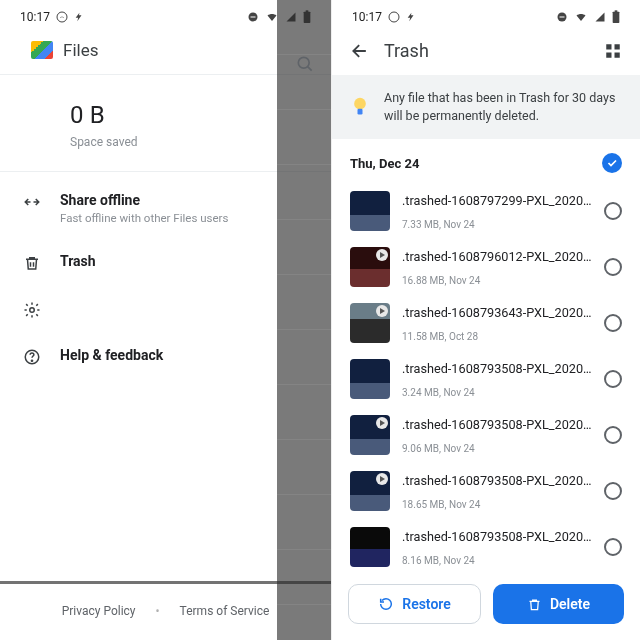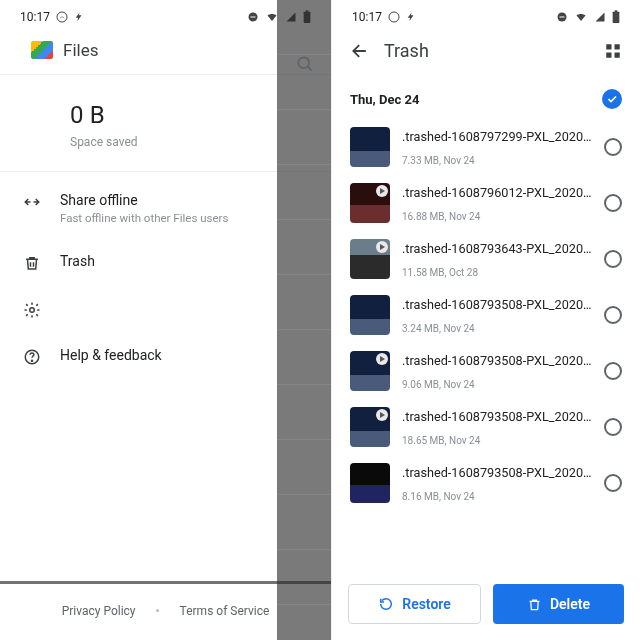--- a/index.html
+++ b/index.html
@@ -19,21 +19,21 @@
   .app-title { font-size: 17px; color: #3c4043; }
   .search-ic { position: absolute; right: 16px; top: 54px; z-index: 3; color: #5f6368; }
   .divider { height: 1px; background: #eceff1; margin: 0; }
   .hero { padding: 26px 0 22px 70px; }
   .hero-h { font-size: 24px; color: #202124; letter-spacing: .2px; }
   .hero-s { font-size: 12px; color: #8a8f95; margin-top: 6px; }
   .menu { padding: 6px 0; }
   .mitem { display: flex; align-items: flex-start; gap: 18px; padding: 14px 22px; cursor: pointer; }
   .mitem .mi-ic { width: 20px; color: #3c4043; margin-top: 1px; }
   .mitem .mi-txt { flex: 1; }
-  .mitem .mi-lab { font-size: 14px; font-weight: 400; color: #202124; }
+  .mitem .mi-lab { font-size: 14px; font-weight: 700; color: #202124; }
   .mitem .mi-sub { font-size: 11.5px; color: #8a8f95; margin-top: 3px; }
   .footer { margin-top: auto; display: flex; align-items: center; justify-content: center; gap: 20px; padding: 20px 0 22px; font-size: 12px; color: #5f6368; border-top: 3px solid #737373; }
   .footer .dot { color: #b0b0b0; }
 
   .topbar { display: flex; align-items: center; gap: 14px; padding: 10px 18px 14px; }
   .topbar .title { font-size: 18px; color: #3c4043; }
   .topbar .back { color: #3c4043; cursor: pointer; }
   .topbar .grid { margin-left: auto; color: #3c4043; cursor: pointer; }
   .banner { display: flex; gap: 14px; background: #f1f3f4; padding: 14px 18px; font-size: 12.5px; color: #3c4043; line-height: 1.45; }
   .bulb { flex-shrink: 0; }
@@ -46,21 +46,21 @@
   .thumb.dusk { background: linear-gradient(180deg,#11203f 0 60%,#495a7a 60%); }
   .thumb.road { background: linear-gradient(180deg,#6a7d88 0 40%,#2b2b2b 40%); }
   .thumb.city { background: linear-gradient(180deg,#0a0a0a 0 55%,#202560 55%); }
   .thumb .play { position: absolute; top: 2px; right: 2px; width: 12px; height: 12px; border-radius: 50%; background: #e8e8e8; }
   .thumb .play::after { content: ""; position: absolute; left: 4px; top: 3px; border-left: 5px solid #555; border-top: 3px solid transparent; border-bottom: 3px solid transparent; }
   .row .meta { flex: 1; min-width: 0; }
   .fname { font-size: 12.7px; color: #202124; white-space: nowrap; overflow: hidden; text-overflow: ellipsis; }
   .finfo { font-size: 10px; color: #8a8f95; margin-top: 11px; }
   .radio { width: 18px; height: 18px; border: 2px solid #5f6368; border-radius: 50%; flex-shrink: 0; cursor: pointer; }
   .actions { display: flex; gap: 12px; padding: 10px 16px 16px; background: #fff; }
-  .btn { flex: 1; height: 40px; border-radius: 4px; display: flex; align-items: center; justify-content: center; gap: 8px; font-size: 14px; font-weight: 600; cursor: pointer; }
+  .btn { flex: 1; height: 40px; border-radius: 10px; display: flex; align-items: center; justify-content: center; gap: 8px; font-size: 14px; font-weight: 600; cursor: pointer; }
   .btn.outline { border: 1px solid #d0d7de; color: #1a73e8; background: #fff; }
   .btn.primary { background: #1a73e8; color: #fff; }
 </style>
 </head>
 <body>
 
 <div class="phone left">
   <div class="status">
     <div class="l">
       <span>10:17</span>
@@ -238,20 +238,29 @@
     <span class="ic grid">
         <svg width="18" height="18" viewBox="0 0 24 24" fill="#3c4043">
           <rect x="3" y="3" width="7" height="7"></rect>
           <rect x="14" y="3" width="7" height="7"></rect>
           <rect x="3" y="14" width="7" height="7"></rect>
           <rect x="14" y="14" width="7" height="7"></rect>
         </svg>
       </span>
   </div>
 
+  <div class="banner">
+    <span class="ic bulb">
+        <svg width="20" height="24" viewBox="0 0 24 28">
+          <circle cx="12" cy="10" r="7" fill="#fdd663"></circle>
+          <rect x="9" y="16" width="6" height="7" rx="1.5" fill="#4285f4"></rect>
+        </svg>
+      </span>
+    <span>Any file that has been in Trash for 30 days will be permanently deleted.</span>
+  </div>
 
   <div class="section-hdr">
     <span>Thu, Dec 24</span>
     <span class="check-blue">
         <svg width="12" height="12" viewBox="0 0 24 24" fill="none" stroke="#fff" stroke-width="3.5">
           <path d="M5 12l5 5L20 7"></path>
         </svg>
       </span>
   </div>
 

